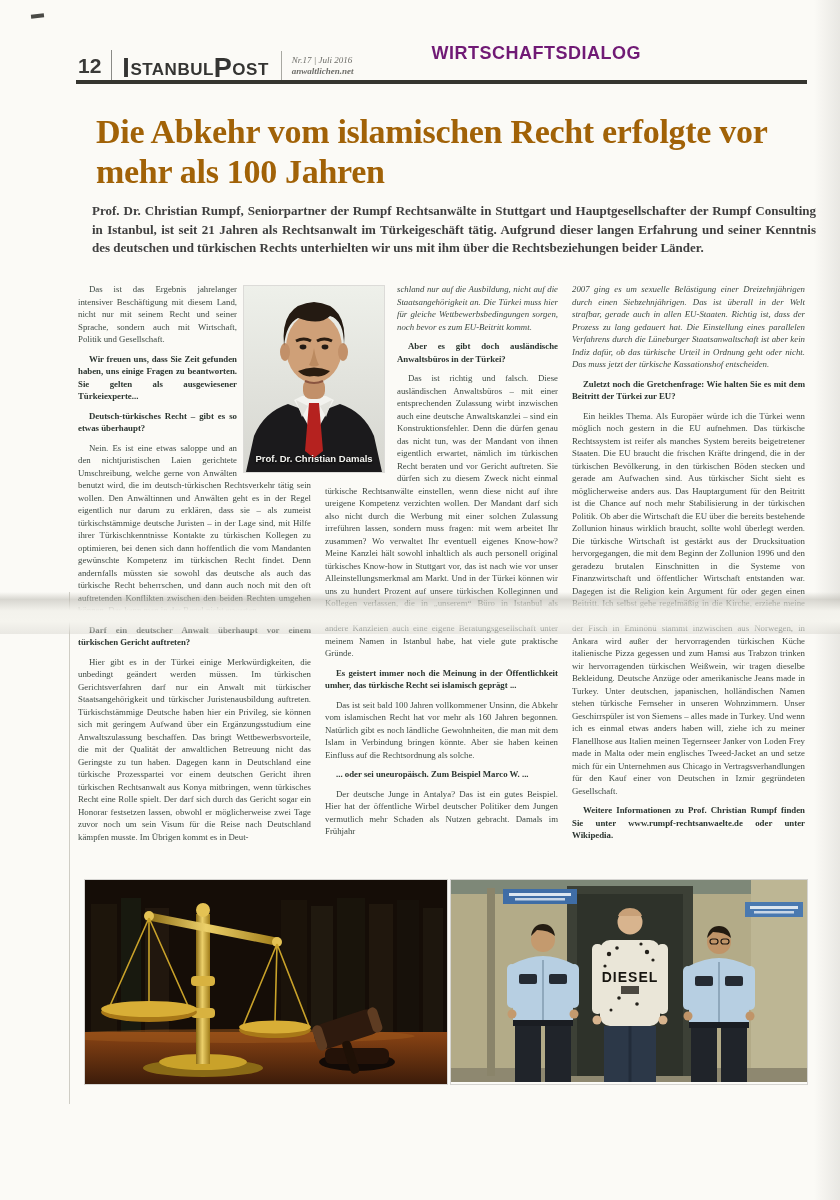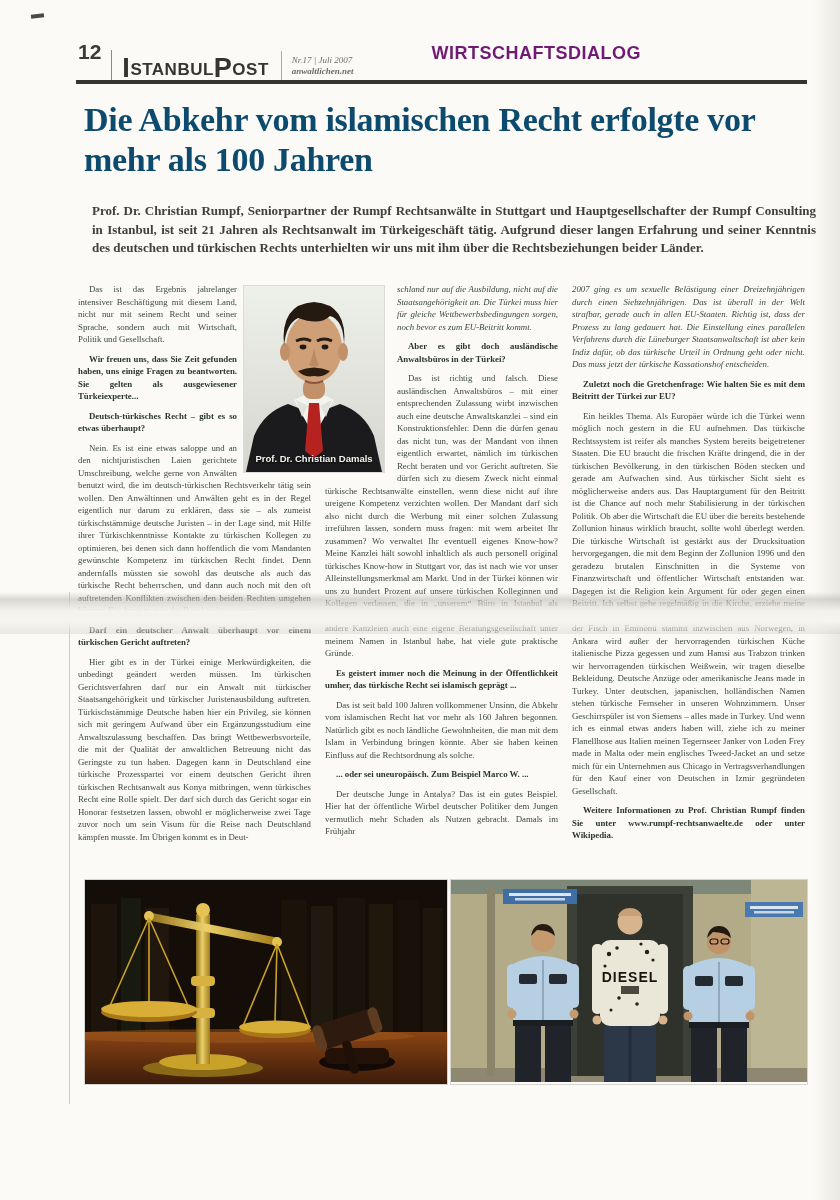--- a/index.html
+++ b/index.html
@@ -5,36 +5,36 @@
   html,body{margin:0;padding:0;background:#e9e8e3;}
   .page{position:relative;width:840px;height:1200px;margin:0 auto;background:#fbfaf6;
         font-family:"Liberation Serif","DejaVu Serif",serif;color:#3e4a44;overflow:hidden;}
   .page-edge-right{position:absolute;top:0;right:0;width:26px;height:1200px;
         background:linear-gradient(to right,rgba(0,0,0,0),rgba(120,118,110,.14));}
   .corner-mark{position:absolute;left:31px;top:14px;width:13px;height:4px;background:#4a4a46;transform:rotate(-6deg);}
   .scan-line{position:absolute;left:69px;top:592px;width:1px;height:512px;background:#cfcdc5;}
 
   
   .hdr{position:absolute;top:44px;left:78px;width:728px;height:36px;display:flex;align-items:flex-end;}
-  .pagenum{font-family:"Liberation Sans",sans-serif;font-weight:bold;font-size:21px;color:#3a3a38;padding-bottom:16px;}
+  .pagenum{font-family:"Liberation Sans",sans-serif;font-weight:bold;font-size:21px;color:#3a3a38;padding-bottom:2px;}
   .vline{width:1px;height:30px;background:#8a8a86;margin:0 10px;}
   .logo{font-family:"Liberation Sans",sans-serif;font-weight:bold;color:#343432;letter-spacing:.5px;
         display:flex;align-items:flex-end;padding-bottom:1px;}
   .logo .big{font-size:27px;line-height:22px;}
   .logo .small{font-size:17px;line-height:19px;}
   .issue{font-size:9px;font-style:italic;color:#6d6d68;line-height:11px;margin-left:12px;padding-bottom:3px;
          border-left:1px solid #a8a8a2;padding-left:10px;height:26px;display:flex;flex-direction:column;justify-content:flex-end;}
   .issue .site{font-weight:bold;}
   .section-title{font-family:"Liberation Sans",sans-serif;font-weight:bold;font-size:18px;color:#701a75;
          letter-spacing:.5px;margin-left:78px;padding-bottom:16px;text-align:center;}
   .rule{position:absolute;top:80px;left:76px;width:731px;height:4px;background:#35352f;}
 
   
-  .headline{position:absolute;top:96px;left:80px;width:730px;margin:4px;font-weight:bold;font-size:34px;
-        line-height:1.17;color:#0c4a6e;letter-spacing:-.3px;}
+  .headline{position:absolute;top:96px;left:80px;width:730px;margin:16px;font-weight:bold;font-size:34px;
+        line-height:1.17;color:#a16207;letter-spacing:-.3px;}
   .lead{position:absolute;top:190px;left:80px;width:724px;margin:12px;font-weight:bold;font-size:13px;
         line-height:1.43;color:#404040;text-align:justify;}
 
   
   .columns{position:absolute;top:283px;left:78px;width:728px;height:598px;display:flex;gap:14px;overflow:hidden;}
   .col{width:233px;font-size:8.8px;line-height:12.5px;text-align:justify;}
   .para{margin:0 0 0 0;text-indent:11px;}
   .para + .para{margin-top:7px;}
   .question{font-weight:bold;color:#2c3631;}
   .cont{text-indent:0;font-style:italic;}
@@ -73,21 +73,21 @@
   <header class="hdr">
     <span class="pagenum">12</span>
     <span class="vline"></span>
     <span class="logo">
       <span class="big">I</span>
         <span class="small">STANBUL</span>
         <span class="big">P</span>
         <span class="small">OST</span>
     </span>
     <span class="issue">
-      <span>Nr.17 | Juli 2007</span>
+      <span>Nr.17 | Juli 2016</span>
       <span class="site">anwaltlichen.net</span>
     </span>
     <span class="section-title">WIRTSCHAFTSDIALOG</span>
   </header>
   <div class="rule"></div>
 
   <h1 class="headline">Die Abkehr vom islamischen Recht erfolgte vor mehr als 100 Jahren</h1>
   <p class="lead">Prof. Dr. Christian Rumpf, Seniorpartner der Rumpf Rechtsanwälte in Stuttgart und Hauptgesellschafter der Rumpf Consulting in Istanbul, ist seit 21 Jahren als Rechtsanwalt im Türkeigeschäft tätig. Aufgrund dieser langen Erfahrung und seiner Kenntnis des deutschen und türkischen Rechts unterhielten wir uns mit ihm über die Rechtsbeziehungen beider Länder.</p>
 
   <section class="columns">

